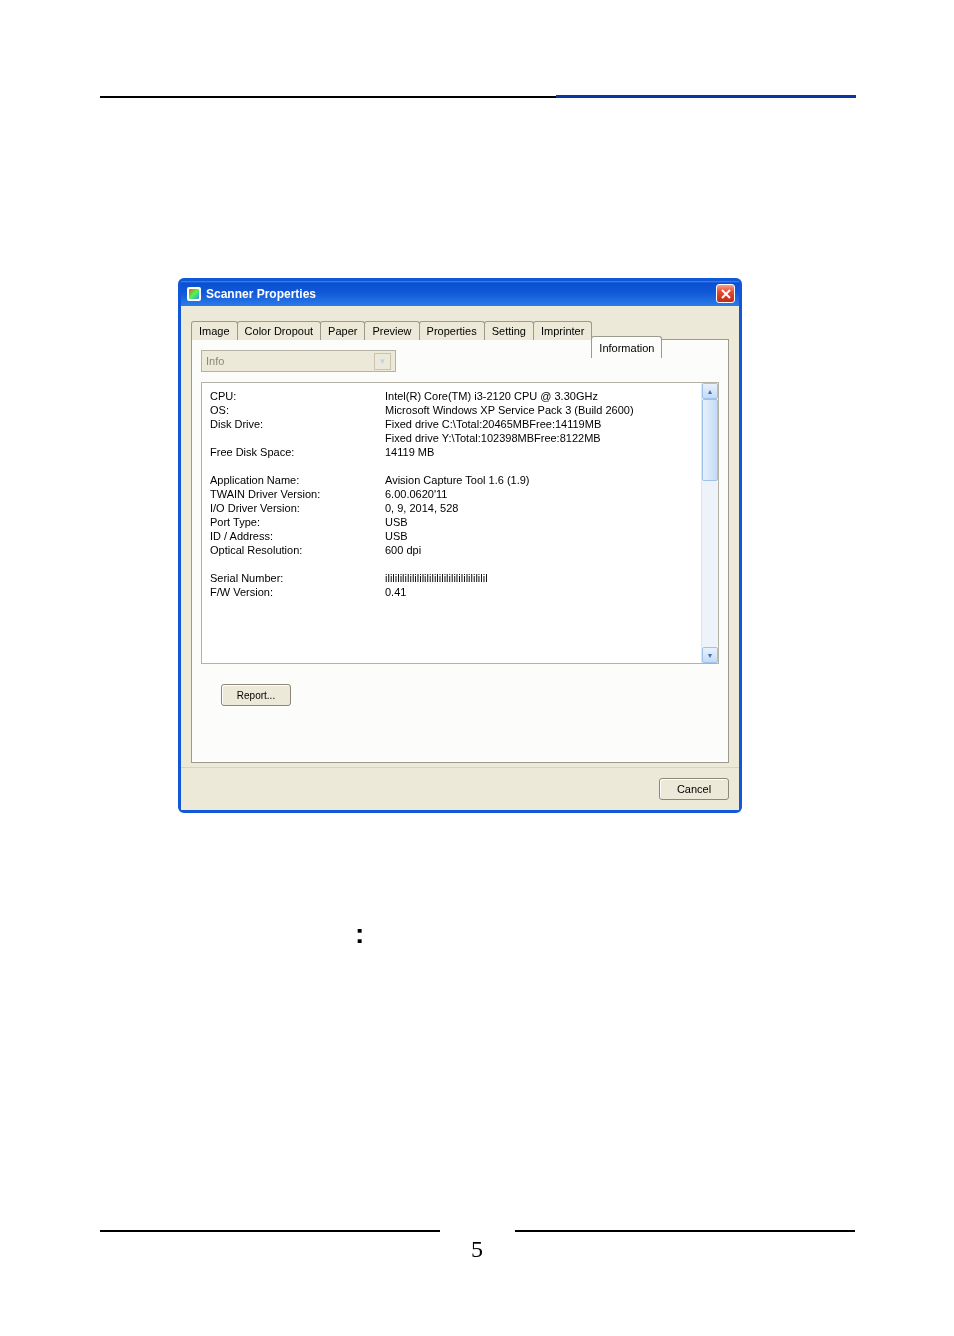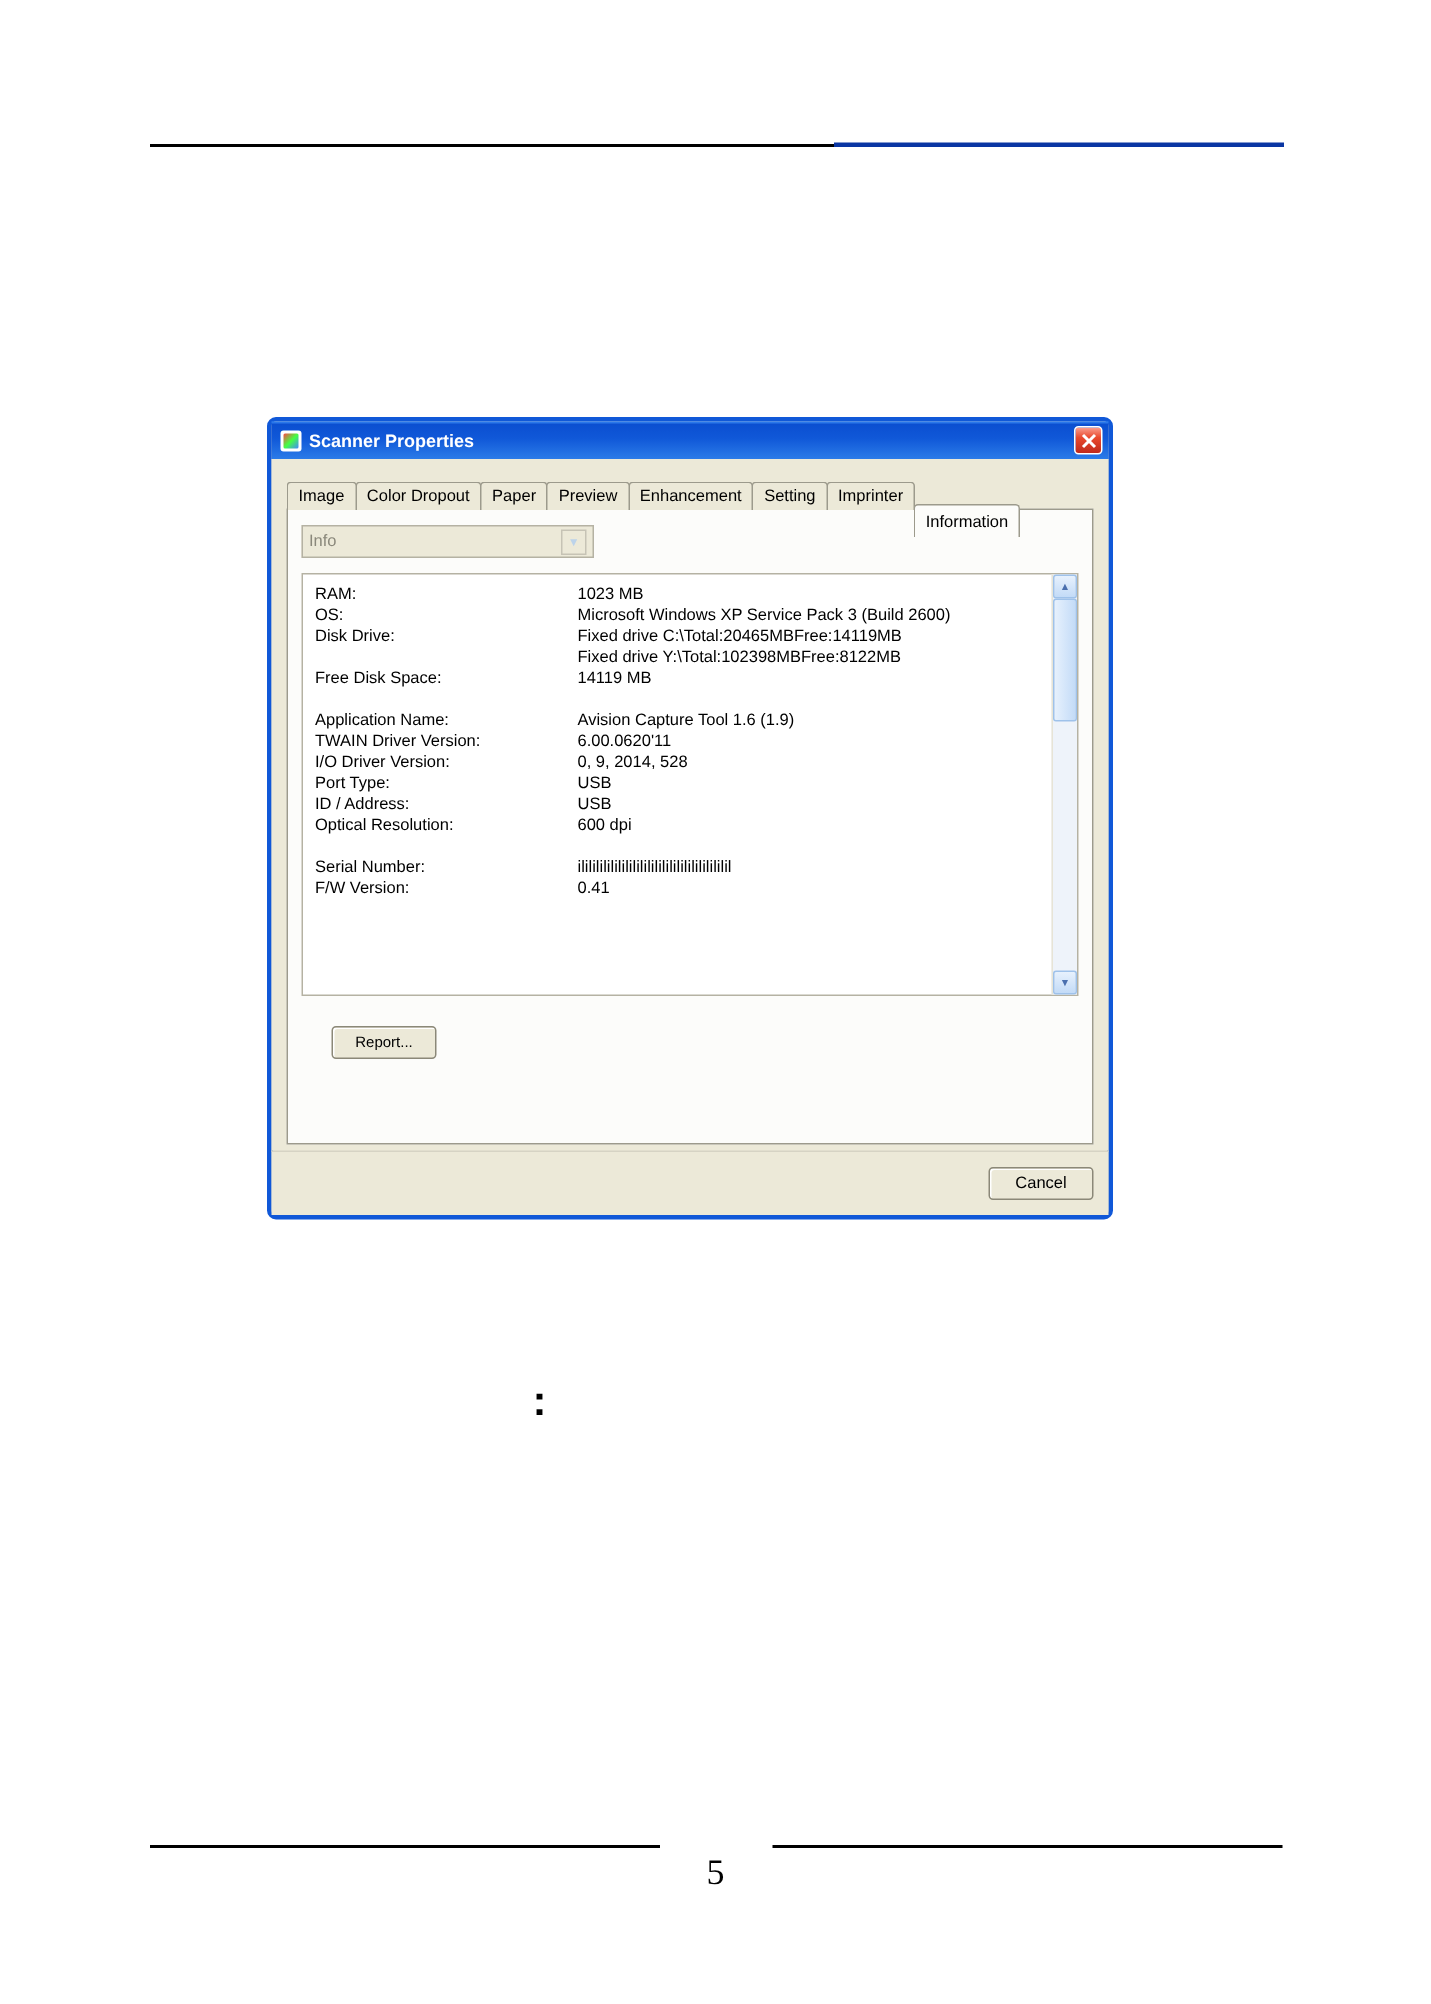--- a/index.html
+++ b/index.html
@@ -277,38 +277,38 @@
       </svg>
     </div>
   </div>
 
   <div class="dialog-body">
     <div class="tabs">
       <div class="tab"><span>Image</span></div>
       <div class="tab"><span>Color Dropout</span></div>
       <div class="tab"><span>Paper</span></div>
       <div class="tab"><span>Preview</span></div>
-      <div class="tab"><span>Enhancement</span></div>
+      <div class="tab"><span>Properties</span></div>
       <div class="tab"><span>Setting</span></div>
       <div class="tab"><span>Imprinter</span></div>
       <div class="tab active"><span>Information</span></div>
     </div>
 
     <div class="tab-panel">
 
       <div class="info-dd">
         <span>Info</span>
         <span class="dd-arrow">▼</span>
       </div>
 
       <div class="info-box">
         <div class="info-scroll">
           <div class="info-row">
-              <div class="info-label">RAM:</div>
-              <div class="info-val">1023 MB</div>
+              <div class="info-label">CPU:</div>
+              <div class="info-val">Intel(R) Core(TM) i3-2120 CPU @ 3.30GHz</div>
             </div>
           <div class="info-row">
               <div class="info-label">OS:</div>
               <div class="info-val">Microsoft Windows XP Service Pack 3 (Build 2600)</div>
             </div>
           <div class="info-row">
               <div class="info-label">Disk Drive:</div>
               <div class="info-val">Fixed drive C:\Total:20465MBFree:14119MB</div>
             </div>
           <div class="info-row">

